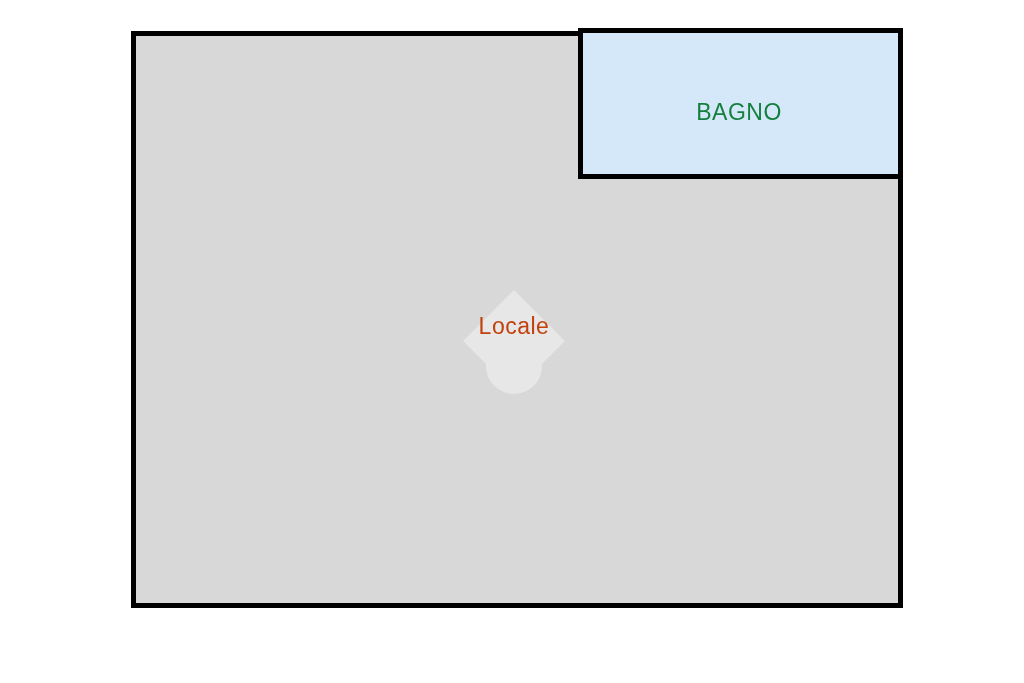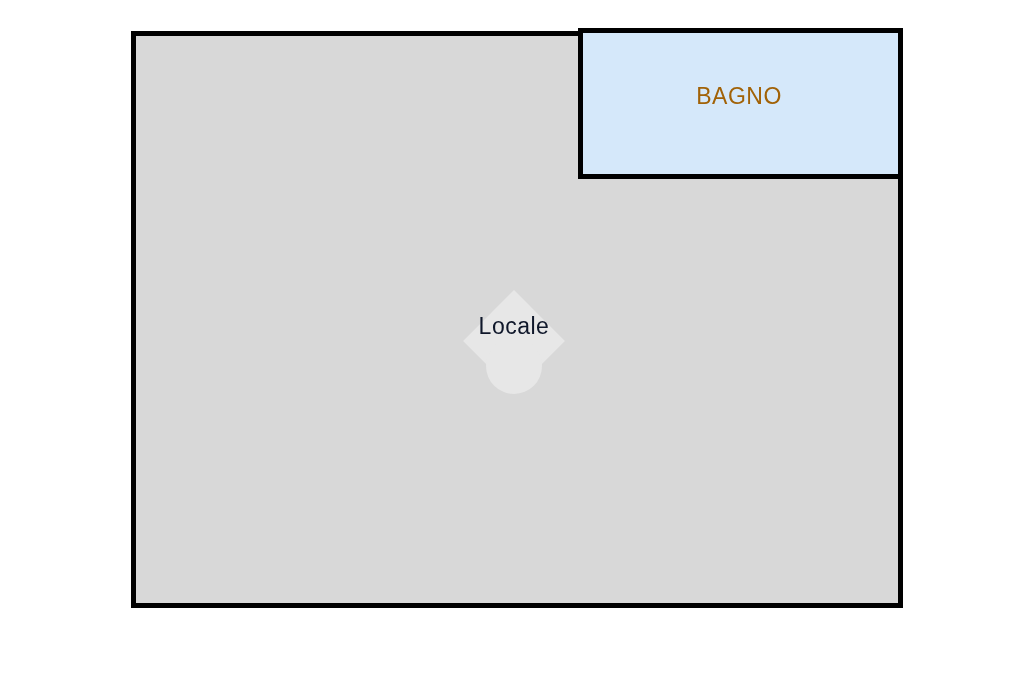--- a/index.html
+++ b/index.html
@@ -35,35 +35,35 @@
   }
   .room-bagno {
     left: 578px;
     top: 28px;
     width: 325px;
     height: 151px;
     background: #d5e8fa;
   }
   .room-label {
     position: absolute;
-    color: #0f172a;
+    color: #c2410c;
     font-size: 23px;
     letter-spacing: 0.5px;
     white-space: nowrap;
     transform: translate(-50%, -50%);
     z-index: 3;
   }
   .label-locale {
     left: 514px;
     top: 326px;
   }
   .label-bagno {
     left: 739px;
-    top: 96px;
-    color: #a16207;
+    top: 112px;
+    color: #15803d;
   }
   .watermark {
     position: absolute;
     z-index: 1;
   }
   .watermark-diamond {
     left: 478px;
     top: 305px;
     width: 72px;
     height: 72px;

